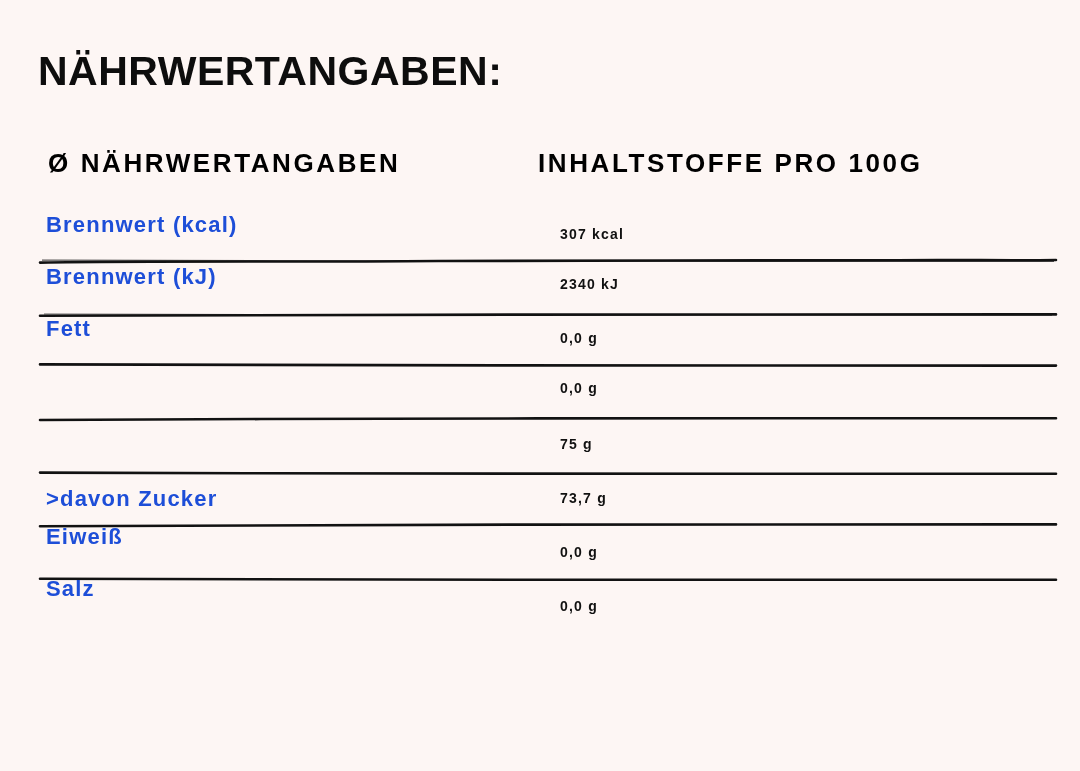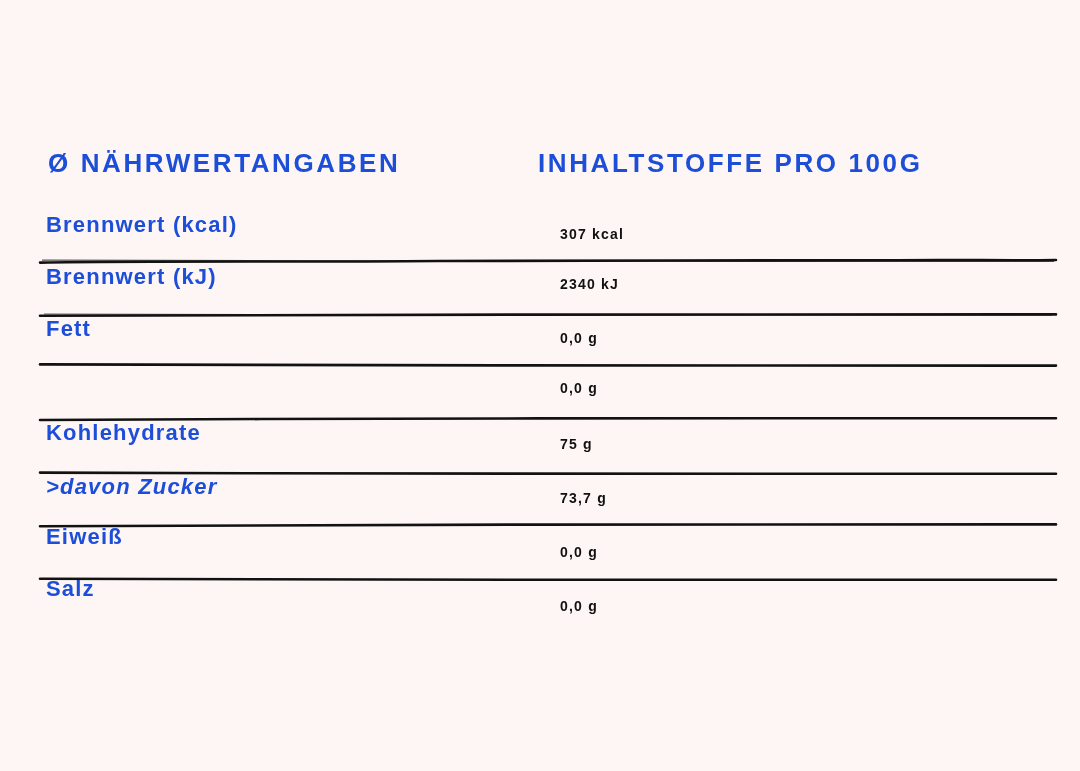--- a/index.html
+++ b/index.html
@@ -43,21 +43,21 @@
   .head-row {
     position: relative;
     height: 64px;
   }
   .head-left, .head-right {
     position: absolute;
     top: 10px;
     font-size: 26px;
     font-weight: 700;
     letter-spacing: 2.6px;
-    color: #1d4ed8;
+    color: #000000;
     white-space: nowrap;
   }
   .head-left { left: 10px; }
   .head-right { left: 500px; }
 
   .rows {
     position: relative;
     margin-top: 8px;
   }
 
@@ -96,31 +96,32 @@
     overflow: visible;
   }
   .rule svg { display: block; }
 
   
   .r0 .label { top: 2px; }   .r0 .value { top: 16px; }
   .r1 .label { top: 2px; }   .r1 .value { top: 14px; }
   .r2 .label { top: 2px; }   .r2 .value { top: 16px; }
   .r3 .label { top: 2px; }   .r3 .value { top: 14px; }
   .r4 .label { top: 2px; }   .r4 .value { top: 18px; }
-  .r5 .label { top: 4px; font-style: italic; }   .r5 .value { top: 20px; }
+  .r5 .label { top: 16px; }   .r5 .value { top: 20px; }
   .r6 .label { top: 2px; }   .r6 .value { top: 22px; }
   .r7 .label { top: 2px; }   .r7 .value { top: 24px; }
 
   .r3 .label { letter-spacing: 0.6px; }
 </style>
 </head>
 <body>
 
 <div class="page">
 
+  <div class="title">NÄHRWERTANGABEN:</div>
 
   <div class="table">
 
     <div class="head-row">
       <div class="head-left">Ø NÄHRWERTANGABEN</div>
       <div class="head-right">INHALTSTOFFE PRO 100G</div>
     </div>
 
     <div class="rows">
 
@@ -159,21 +160,20 @@
       <div class="row r3">
         <div class="value">0,0 g</div>
         <div class="rule" style="top:50px;">
           <svg width="1020" height="6" viewBox="0 0 1020 6" preserveAspectRatio="none" aria-hidden="true">
             <path d="M2,4.0 C170,2.2 330,3.8 500,2.4 C660,1.4 830,3.2 1018,2.2" stroke="#121212" stroke-width="2.6" fill="none" stroke-linecap="round"></path>
           </svg>
         </div>
       </div>
 
       <div class="row r4">
-        <div class="label">Kohlehydrate</div>
         <div class="value">75 g</div>
         <div class="rule" style="top:52px;">
           <svg width="1020" height="6" viewBox="0 0 1020 6" preserveAspectRatio="none" aria-hidden="true">
             <path d="M2,2.6 C160,4.2 310,2.2 470,3.6 C640,4.8 810,2.4 1018,3.8" stroke="#121212" stroke-width="2.6" fill="none" stroke-linecap="round"></path>
           </svg>
         </div>
       </div>
 
       <div class="row r5">
         <div class="label">&gt;davon Zucker</div>

